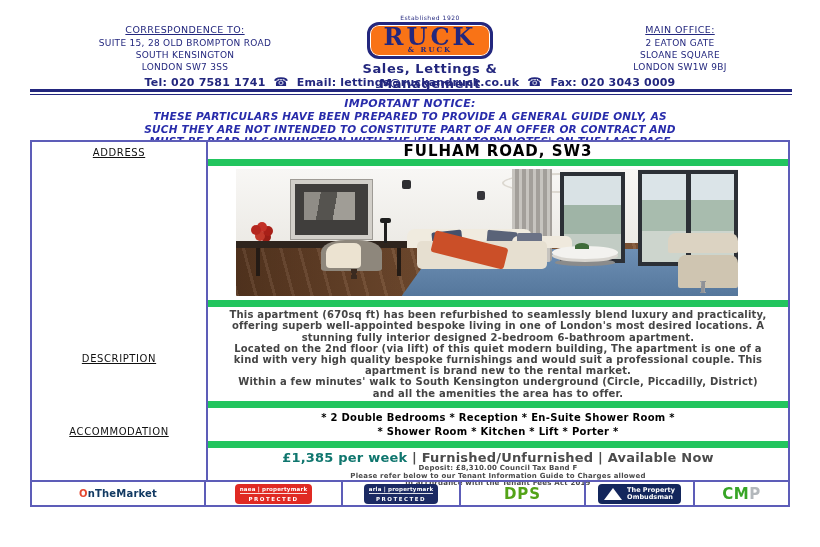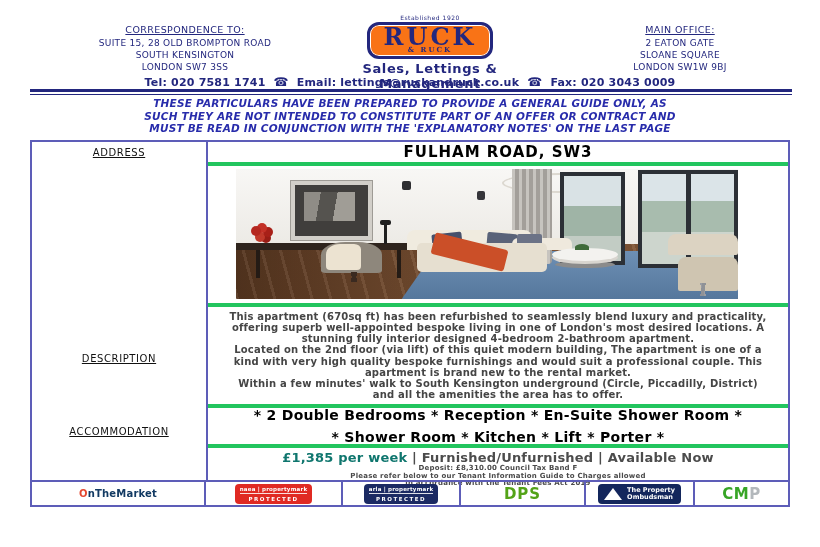--- a/index.html
+++ b/index.html
@@ -41,21 +41,21 @@
        display:grid;grid-template-columns:176px 1fr;
        grid-template-rows:24px 141px 101px 40px 32px 25px;}
   .lcol{grid-column:1;grid-row:1/6;border-right:2px solid #5d5db8;position:relative;}
   .lab{position:absolute;left:0;width:100%;text-align:center;color:#111;
        font-weight:normal;font-size:10px;letter-spacing:.6px;text-decoration:underline;}
   .lab-address{top:5px;}
   .lab-desc{top:211px;}
   .lab-accom{top:284px;}
 
   .rcell{grid-column:2;box-sizing:border-box;}
-  .bb{border-bottom:4px solid #22c55e;}
+  .bb{border-bottom:7px solid #22c55e;}
   .addr-val{display:flex;align-items:center;justify-content:center;
             font-size:15px;font-weight:bold;color:#000;letter-spacing:1px;}
 
   
   .photo-cell{padding:3px 50px 4px 28px;}
   .photo{position:relative;width:100%;height:100%;overflow:hidden;background:#f6f5f2;border-radius:1px;}
   .photo *{position:absolute;}
   .ph-wall{left:0;top:0;right:0;height:60%;background:linear-gradient(#f8f7f5,#eceae5);}
   .ph-ring{left:53%;top:3%;width:110px;height:16px;border:2px solid #dcd8d0;border-radius:50%;background:transparent;}
   .ph-spk1{left:33%;top:9%;width:9px;height:9px;background:#2e2e31;border-radius:2px;}
@@ -102,22 +102,22 @@
   .ph-arm1{left:86%;top:50%;width:14%;height:16%;background:#dcd3c2;border-radius:8px 8px 2px 2px;}
   .ph-arm2{left:88%;top:68%;width:12%;height:26%;background:#cfc5b1;border-radius:8px 8px 2px 2px;}
   .ph-arm-leg{left:89%;top:88%;width:8%;height:10%;
           background:linear-gradient(100deg,transparent 46%,#8f9297 46% 54%,transparent 54%),
                      linear-gradient(80deg,transparent 46%,#9a9da2 46% 54%,transparent 54%);}
 
   
   .desc-cell{display:flex;align-items:center;justify-content:center;text-align:center;}
   .desc-inner{max-width:540px;font-size:10px;line-height:11.2px;font-weight:bold;
               color:#454545;letter-spacing:.2px;}
-  .accom-cell{display:flex;flex-direction:column;align-items:center;justify-content:space-between;
-              font-size:14px;line-height:14px;font-weight:bold;color:#000;letter-spacing:.3px;}
+  .accom-cell{display:flex;flex-direction:column;align-items:center;justify-content:center;
+              font-size:10px;line-height:14px;font-weight:bold;color:#000;letter-spacing:.3px;}
   .price-cell{text-align:center;padding-top:2px;}
   .price-line{font-size:13px;font-weight:bold;color:#4c4c4c;letter-spacing:.2px;}
   .price-red{color:#0f766e;margin-top:44px;}
   .deposit{font-size:7px;line-height:7.6px;color:#4a4a4a;font-weight:bold;letter-spacing:.2px;}
 
   
   .foot{grid-column:1/3;grid-row:6;border-top:2px solid #5d5db8;display:flex;align-items:stretch;}
   .fcell{display:flex;align-items:center;justify-content:center;box-sizing:border-box;}
   .fcell+.fcell{border-left:2px solid #5d5db8;}
   .fc1{width:172px;} .fc2{width:137px;} .fc3{width:118px;} .fc4{width:125px;} .fc5{width:109px;} .fc6{flex:1;}
@@ -175,20 +175,21 @@
   <div class="contact">
     <span>Tel: 020 7581 1741</span>
     <span class="ph">☎</span>
     <span>Email: lettings@ruckandruck.co.uk</span>
     <span class="ph">☎</span>
     <span>Fax: 020 3043 0009</span>
   </div>
   <div class="rule"></div>
 
   <div class="notice">
+    <div class="notice-title">IMPORTANT NOTICE:</div>
     <div class="notice-line">THESE PARTICULARS HAVE BEEN PREPARED TO PROVIDE A GENERAL GUIDE ONLY, AS</div>
     <div class="notice-line">SUCH THEY ARE NOT INTENDED TO CONSTITUTE PART OF AN OFFER OR CONTRACT AND</div>
     <div class="notice-line">MUST BE READ IN CONJUNCTION WITH THE 'EXPLANATORY NOTES' ON THE LAST PAGE</div>
   </div>
 
   <div class="tbl">
 
     <div class="lcol">
       <div class="lab lab-address">ADDRESS</div>
       <div class="lab lab-accom">ACCOMMODATION</div>
@@ -227,21 +228,21 @@
         <div class="ph-table"></div>
         <div class="ph-plant"></div>
         <div class="ph-arm1"></div>
         <div class="ph-arm2"></div>
         <div class="ph-arm-leg"></div>
       </div>
     </div>
 
     <div class="rcell bb desc-cell">
       <div class="desc-inner">
-        <div>This apartment (670sq ft) has been refurbished to seamlessly blend luxury and practicality, offering superb well-appointed bespoke living in one of London's most desired locations. A stunning fully interior designed 4-bedroom 2-bathroom apartment.</div>
+        <div>This apartment (670sq ft) has been refurbished to seamlessly blend luxury and practicality, offering superb well-appointed bespoke living in one of London's most desired locations. A stunning fully interior designed 2-bedroom 6-bathroom apartment.</div>
         <div>Located on the 2nd floor (via lift) of this quiet modern building, The apartment is one of a kind with very high quality bespoke furnishings and would suit a professional couple. This apartment is brand new to the rental market.</div>
         <div>Within a few minutes' walk to South Kensington underground (Circle, Piccadilly, District) and all the amenities the area has to offer.</div>
       </div>
     </div>
 
     <div class="rcell bb accom-cell">
       <div>* 2 Double Bedrooms * Reception * En-Suite Shower Room *</div>
       <div>* Shower Room * Kitchen * Lift * Porter *</div>
     </div>
 

